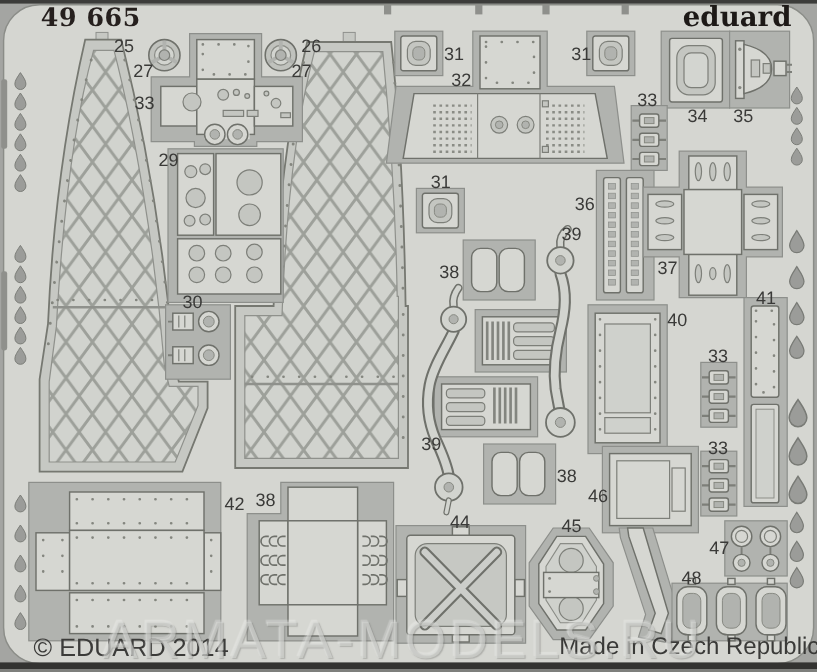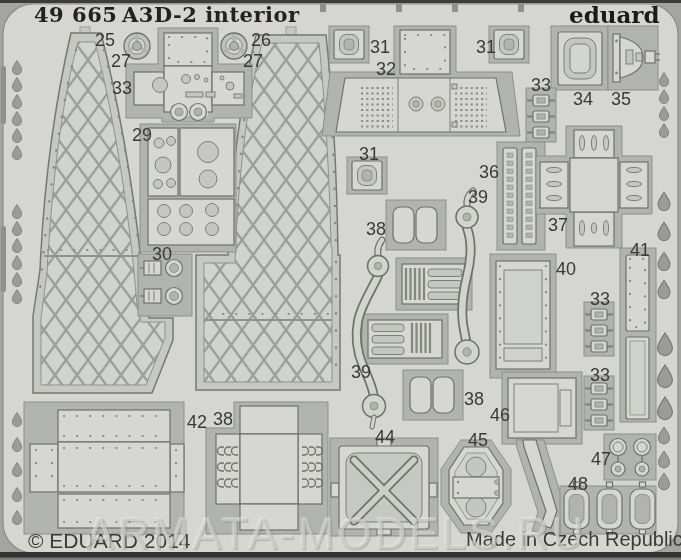--- a/index.html
+++ b/index.html
@@ -11,21 +11,21 @@
   .hdr-num{left:34px;}
   .hdr-title{left:122px;}
   .brand{position:absolute;top:1px;left:569px;font-family:"DejaVu Serif",serif;
          font-weight:bold;font-size:23px;color:#1d1917;}
   .copyright{position:absolute;left:28px;top:529px;font-size:21px;color:#3b3b39;white-space:nowrap;}
   .madein{position:absolute;left:466px;top:528px;font-size:20px;color:#3a3a38;white-space:nowrap;}
   .watermark{position:absolute;left:0;top:509px;width:672px;text-align:center;
              font-size:44px;font-weight:normal;letter-spacing:3px;white-space:nowrap;
              color:rgba(219,220,216,0.55);
              text-shadow:1px 1px 1px rgba(105,105,103,0.35), -1px -1px 1px rgba(255,255,255,0.25);}
-  .plabel{position:absolute;font-size:18px;line-height:1;color:#3a3a38;}
+  .plabel{position:absolute;font-size:15px;line-height:1;color:#3a3a38;}
   
   .rc{fill:#b1b3af;stroke:#8d8f8b;stroke-width:1;}
   .pt{fill:#d6d7d2;stroke:#6f716b;stroke-width:1.2;}
   .md{fill:#c4c6c1;stroke:#7d7f79;stroke-width:1;}
   .hl{fill:#b1b3af;stroke:#85877f;stroke-width:.8;}
   .ln{stroke:#7d7f79;stroke-width:1;fill:none;}
   .dot{stroke:#84867f;stroke-width:2.2;fill:none;stroke-linecap:round;stroke-dasharray:.1,13;}
   .riv{stroke:#84867f;stroke-width:2.4;fill:none;stroke-linecap:round;stroke-dasharray:.1,17;}
   .gr{stroke:#8a8c85;stroke-width:2;stroke-dasharray:2.2,3;fill:none;}
   .sb{stroke:#6f716b;fill:none;stroke-linecap:round;}
@@ -490,21 +490,20 @@
     <g>
       <rect x="639.5" y="482" width="6" height="5" class="pt"></rect>
           <rect x="639.5" y="529" width="6" height="5" class="pt"></rect>
       <rect x="630" y="489" width="25" height="40" rx="9" class="pt"></rect>
       <rect x="635" y="494.5" width="15" height="29" rx="6" class="hl"></rect>
     </g>
   </g>
 </svg>
 
 <div class="hdr hdr-num">49 665</div>
-<div class="hdr hdr-title">A3D-2 interior</div>
 <div class="brand">eduard</div>
 <div class="copyright">© EDUARD 2014</div>
 <div class="madein">Made in Czech Republic</div>
 
 <div id="part-labels">
       <span class="plabel" style="left: 95px; top: 31px;">25</span>
       <span class="plabel" style="left: 111px; top: 52px;">27</span>
       <span class="plabel" style="left: 112px; top: 79px;">33</span>
       <span class="plabel" style="left: 251px; top: 31px;">26</span>
       <span class="plabel" style="left: 243px; top: 52px;">27</span>

